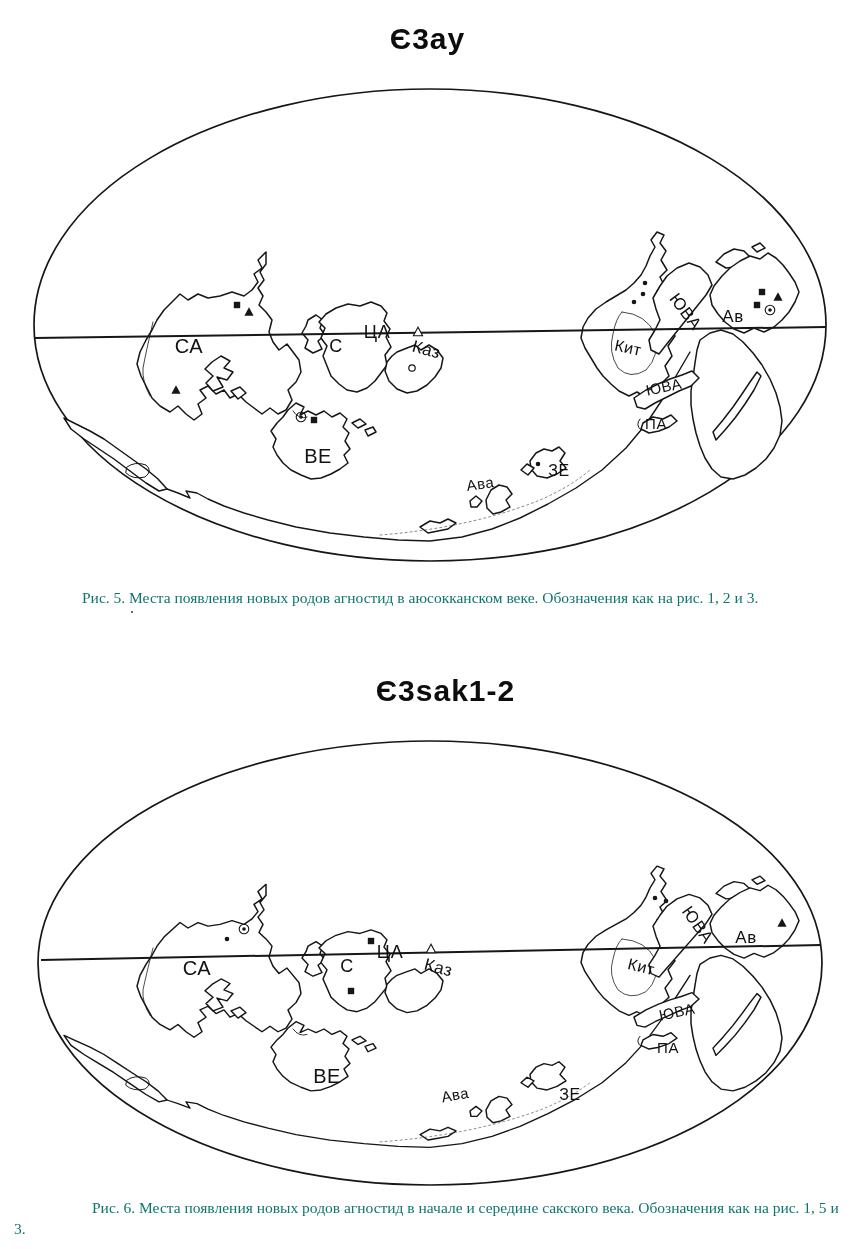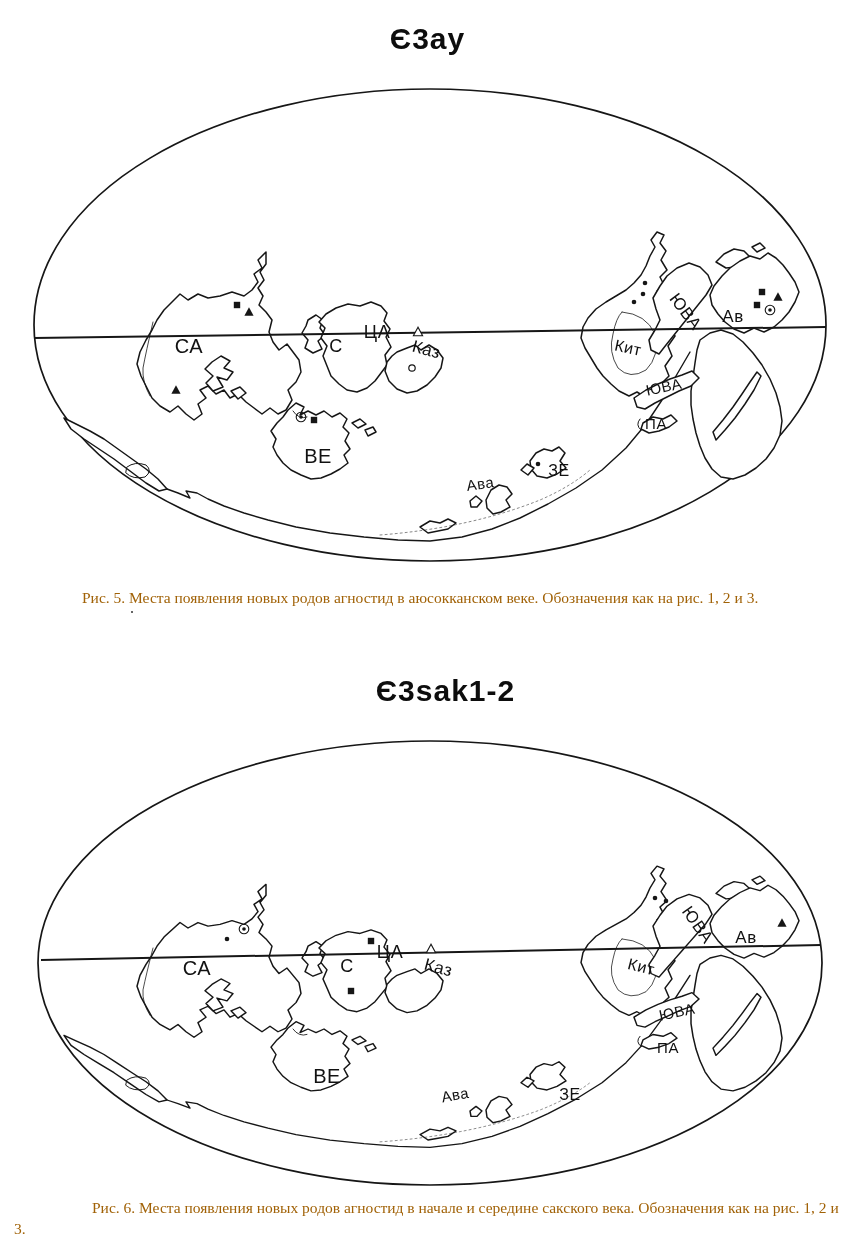--- a/index.html
+++ b/index.html
@@ -10,21 +10,21 @@
   .fig-title{
     position:absolute;left:0;width:855px;text-align:center;
     font-family:"Liberation Sans","DejaVu Sans",sans-serif;
     font-weight:700;font-size:30px;letter-spacing:1px;color:#0d0d0d;
   }
   .fig-title.t1{top:22px;}
   .fig-title.t2{top:674px;margin-left:18px;}
   .maps-svg{position:absolute;left:0;top:0;}
   .caption{
     position:absolute;font-family:"Liberation Serif","DejaVu Serif",serif;
-    font-size:15.5px;line-height:1.35;color:#a16207;
+    font-size:15.5px;line-height:1.35;color:#0f766e;
   }
   .caption.c1{left:82px;top:588px;width:762px;}
   .caption.c2{left:14px;top:1198px;width:834px;text-indent:78px;}
   .stray-mark{position:absolute;left:131px;top:611px;width:2px;height:2px;background:#333;border-radius:50%;}
 </style>
 </head>
 <body>
 
 <div class="page">
 
@@ -155,15 +155,15 @@
           <text x="640" y="972" text-anchor="middle" fill="#111" font-size="16" letter-spacing="0.5" font-family="&quot;Liberation Sans&quot;,&quot;DejaVu Sans&quot;,sans-serif" transform="rotate(14 640 972)">Кит</text>
           <text x="693" y="928" text-anchor="middle" fill="#111" font-size="17" letter-spacing="0.5" font-family="&quot;Liberation Sans&quot;,&quot;DejaVu Sans&quot;,sans-serif" transform="rotate(55 693 928)">ЮВА</text>
           <text x="746" y="943" text-anchor="middle" fill="#111" font-size="17" letter-spacing="0.5" font-family="&quot;Liberation Sans&quot;,&quot;DejaVu Sans&quot;,sans-serif">Ав</text>
           <text x="678" y="1017" text-anchor="middle" fill="#111" font-size="15" letter-spacing="0.5" font-family="&quot;Liberation Sans&quot;,&quot;DejaVu Sans&quot;,sans-serif" transform="rotate(-12 678 1017)">ЮВА</text>
           <text x="668" y="1053" text-anchor="middle" fill="#111" font-size="15" letter-spacing="0.5" font-family="&quot;Liberation Sans&quot;,&quot;DejaVu Sans&quot;,sans-serif">ПА</text>
         </g>
     </g>
   </svg>
 
   <div class="caption c1">Рис. 5. Места появления новых родов агностид в аюсокканском веке. Обозначения как на рис. 1, 2 и 3.</div>
-  <div class="caption c2">Рис. 6. Места появления новых родов агностид в начале и середине сакского века. Обозначения как на рис. 1, 2 и 3.</div>
+  <div class="caption c2">Рис. 6. Места появления новых родов агностид в начале и середине сакского века. Обозначения как на рис. 1, 5 и 3.</div>
   <div class="stray-mark"></div>
 </div>
 
 </body></html>

